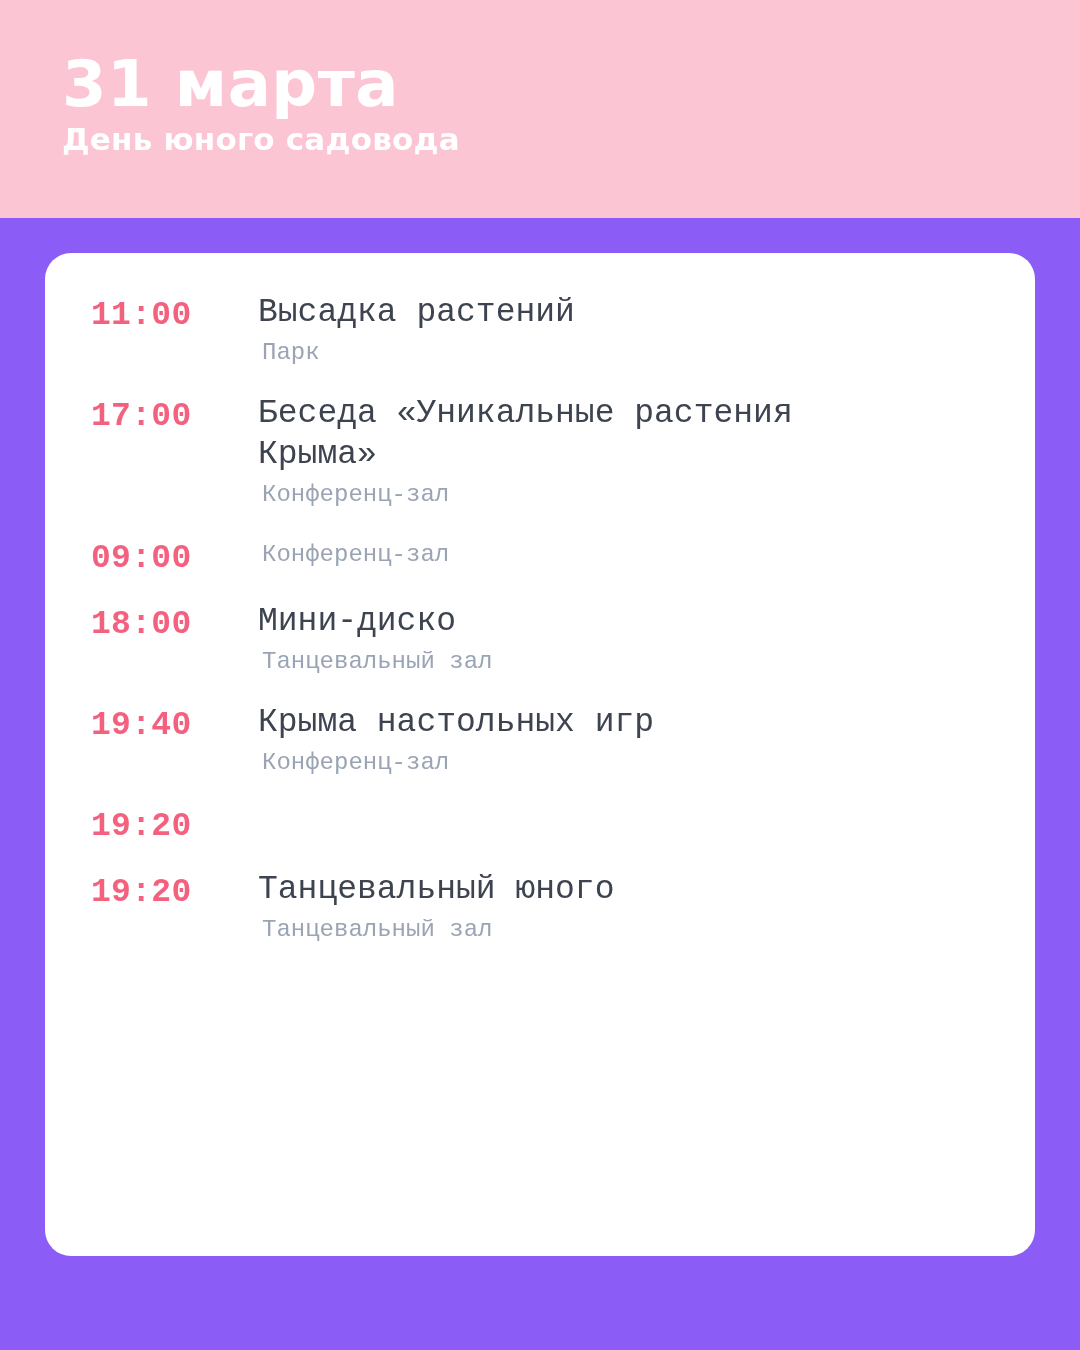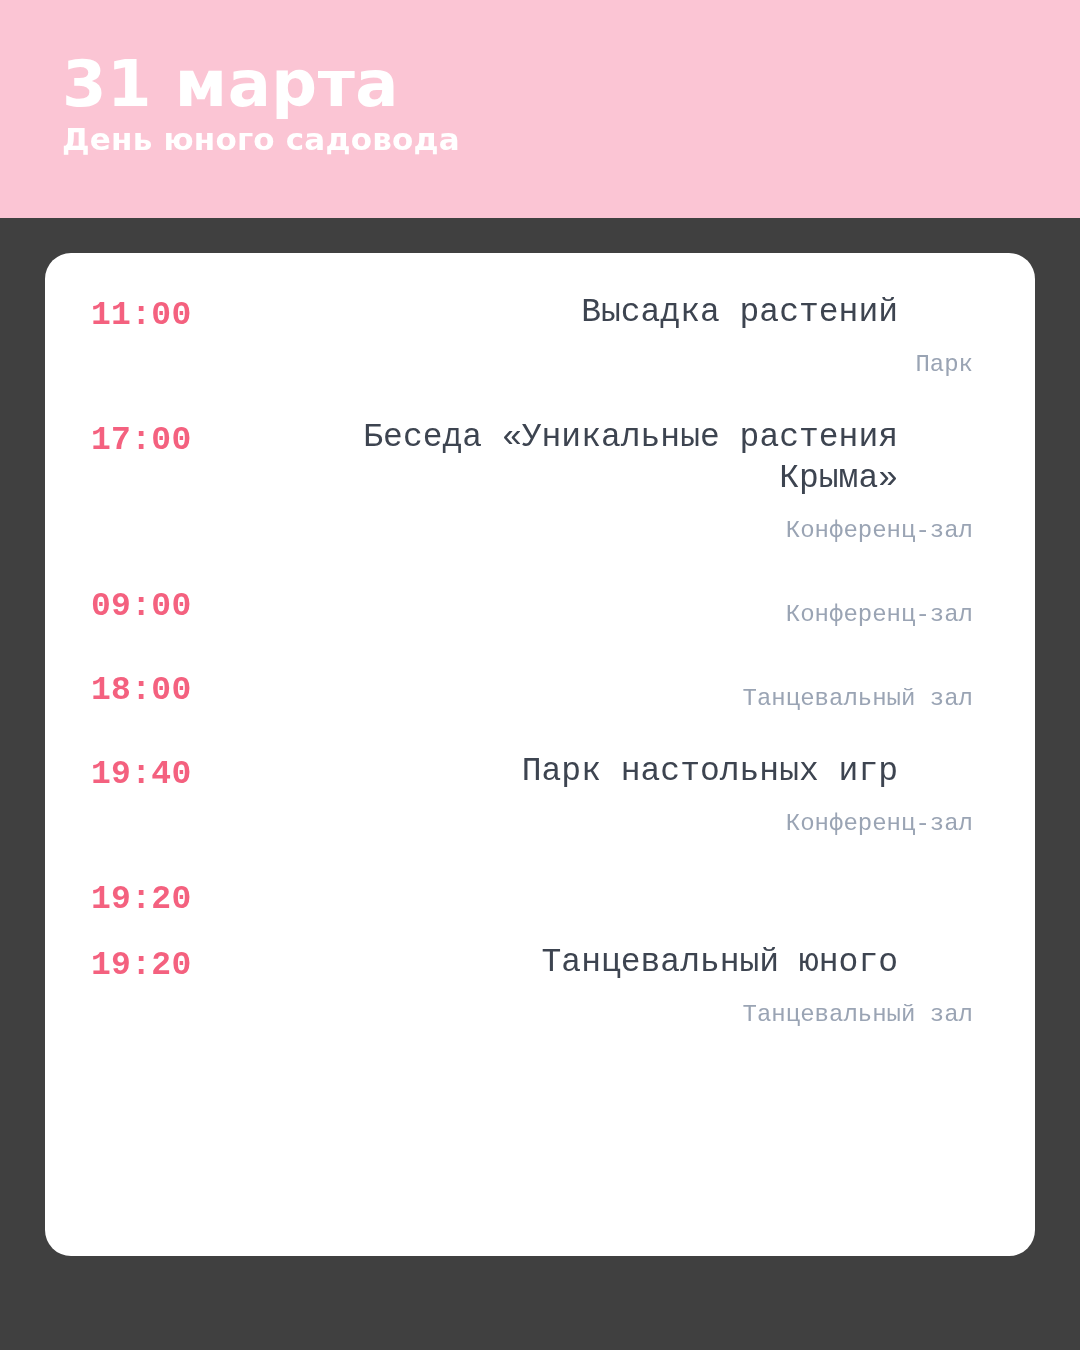--- a/index.html
+++ b/index.html
@@ -10,21 +10,21 @@
     width: 1080px;
     height: 1350px;
     background: #eef5fb;
     font-family: "DejaVu Sans", "Liberation Sans", sans-serif;
     overflow: hidden;
   }
   .page {
     width: 1080px;
     height: 1350px;
     position: relative;
-    background: #404040;
+    background: #8b5cf6;
     box-sizing: border-box;
   }
   .header {
     background: #fbc5d4;
     width: 100%;
     height: 218px;
     box-sizing: border-box;
     padding: 52px 0 0 62px;
   }
   .header-date {
@@ -70,34 +70,33 @@
     font-weight: bold;
     width: 167px;
     flex: 0 0 167px;
     line-height: 1.28;
     padding-top: 2px;
     letter-spacing: 0.3px;
   }
   .event-body {
     flex: 1 1 auto;
     min-width: 0;
-    text-align: right;
   }
   .event-title {
     color: #3d4450;
     font-size: 33px;
     line-height: 1.24;
     margin: 0 0 1px 0;
     max-width: 640px;
   }
   .event-place {
     color: #9aa4b4;
     font-size: 24px;
     line-height: 1.25;
-    margin: 16px;
+    margin: 4px;
   }
 </style>
 </head>
 <body>
 
 <div class="page">
 
   <div class="header">
     <div class="header-date">31 марта</div>
     <div class="header-subtitle">День юного садовода</div>
@@ -125,28 +124,29 @@
       <div class="event">
         <div class="event-time">09:00</div>
         <div class="event-body">
           <div class="event-place">Конференц-зал</div>
         </div>
       </div>
 
       <div class="event">
         <div class="event-time">18:00</div>
         <div class="event-body">
+          <div class="event-title">Мини-диско</div>
           <div class="event-place">Танцевальный зал</div>
         </div>
       </div>
 
       <div class="event">
         <div class="event-time">19:40</div>
         <div class="event-body">
-          <div class="event-title">Парк настольных игр</div>
+          <div class="event-title">Крыма настольных игр</div>
           <div class="event-place">Конференц-зал</div>
         </div>
       </div>
 
       <div class="event">
         <div class="event-time">19:20</div>
       </div>
 
       <div class="event">
         <div class="event-time">19:20</div>

